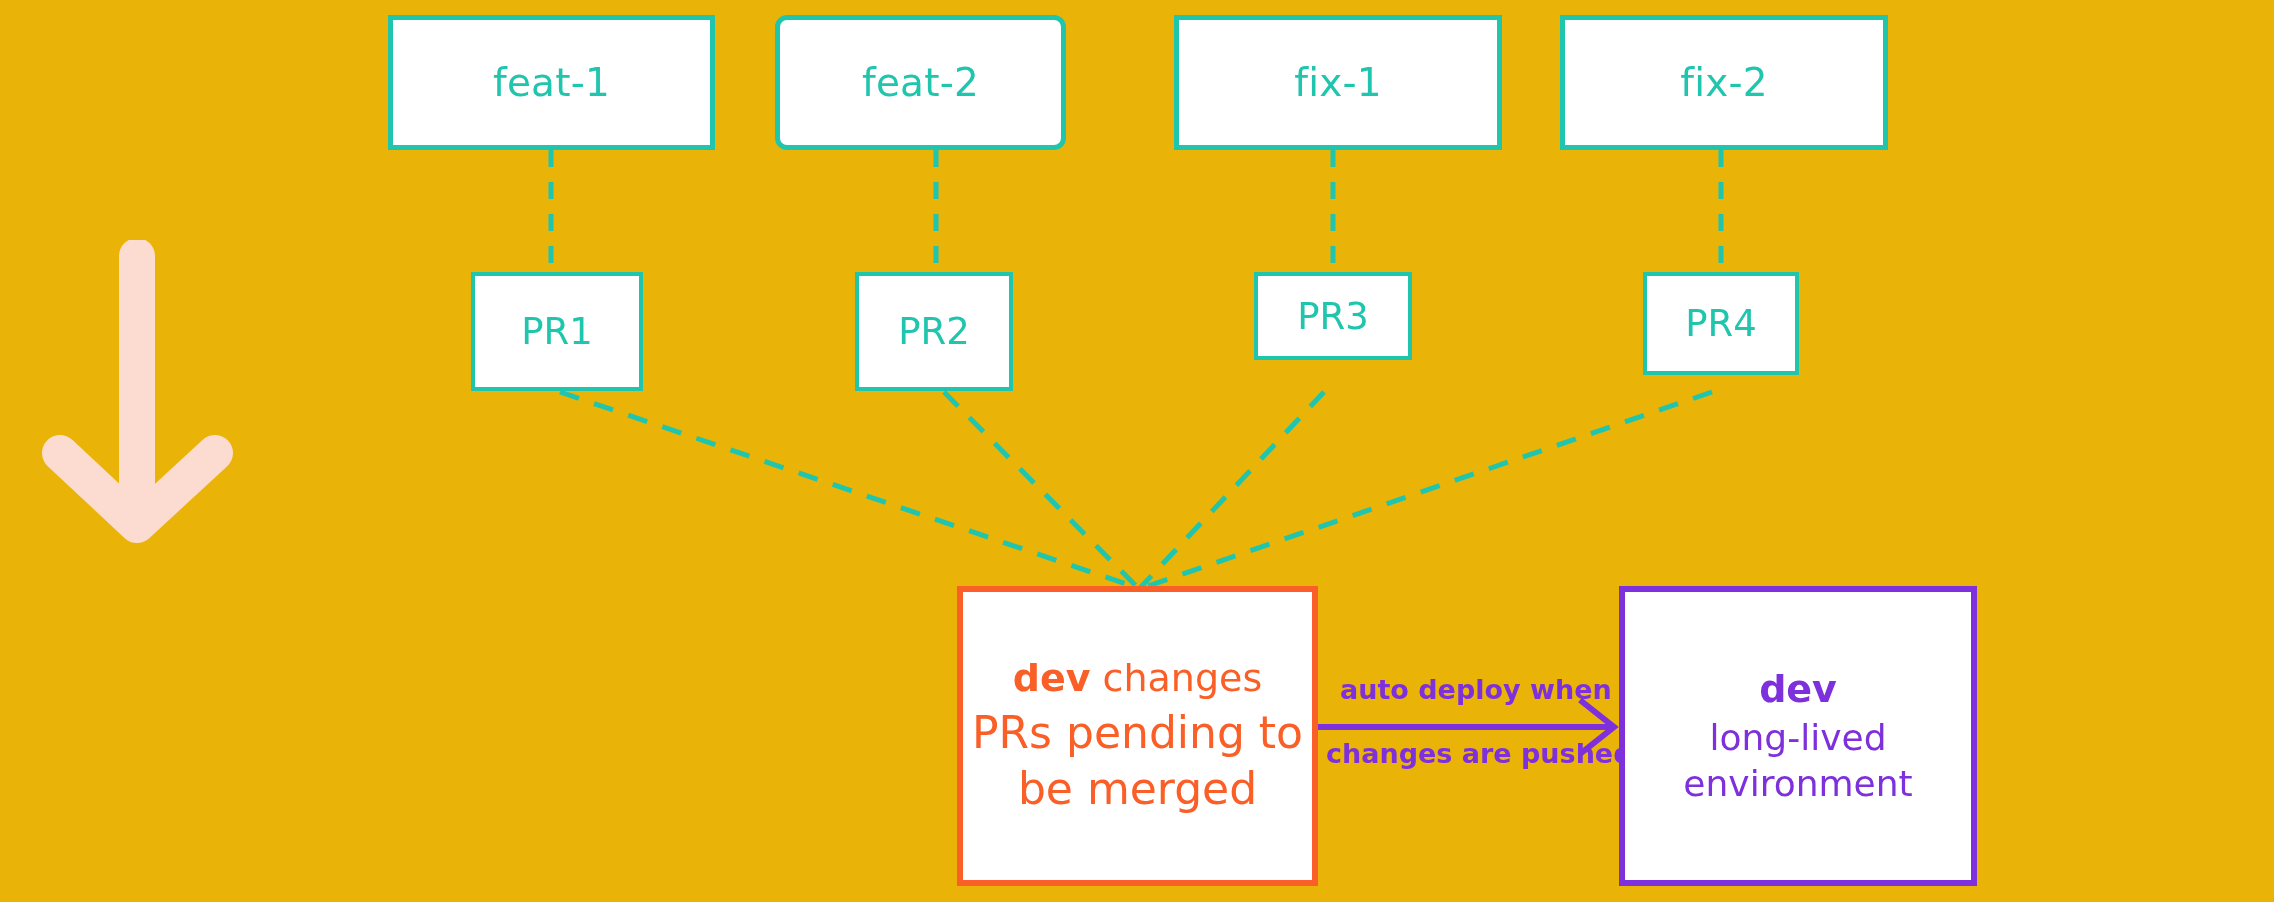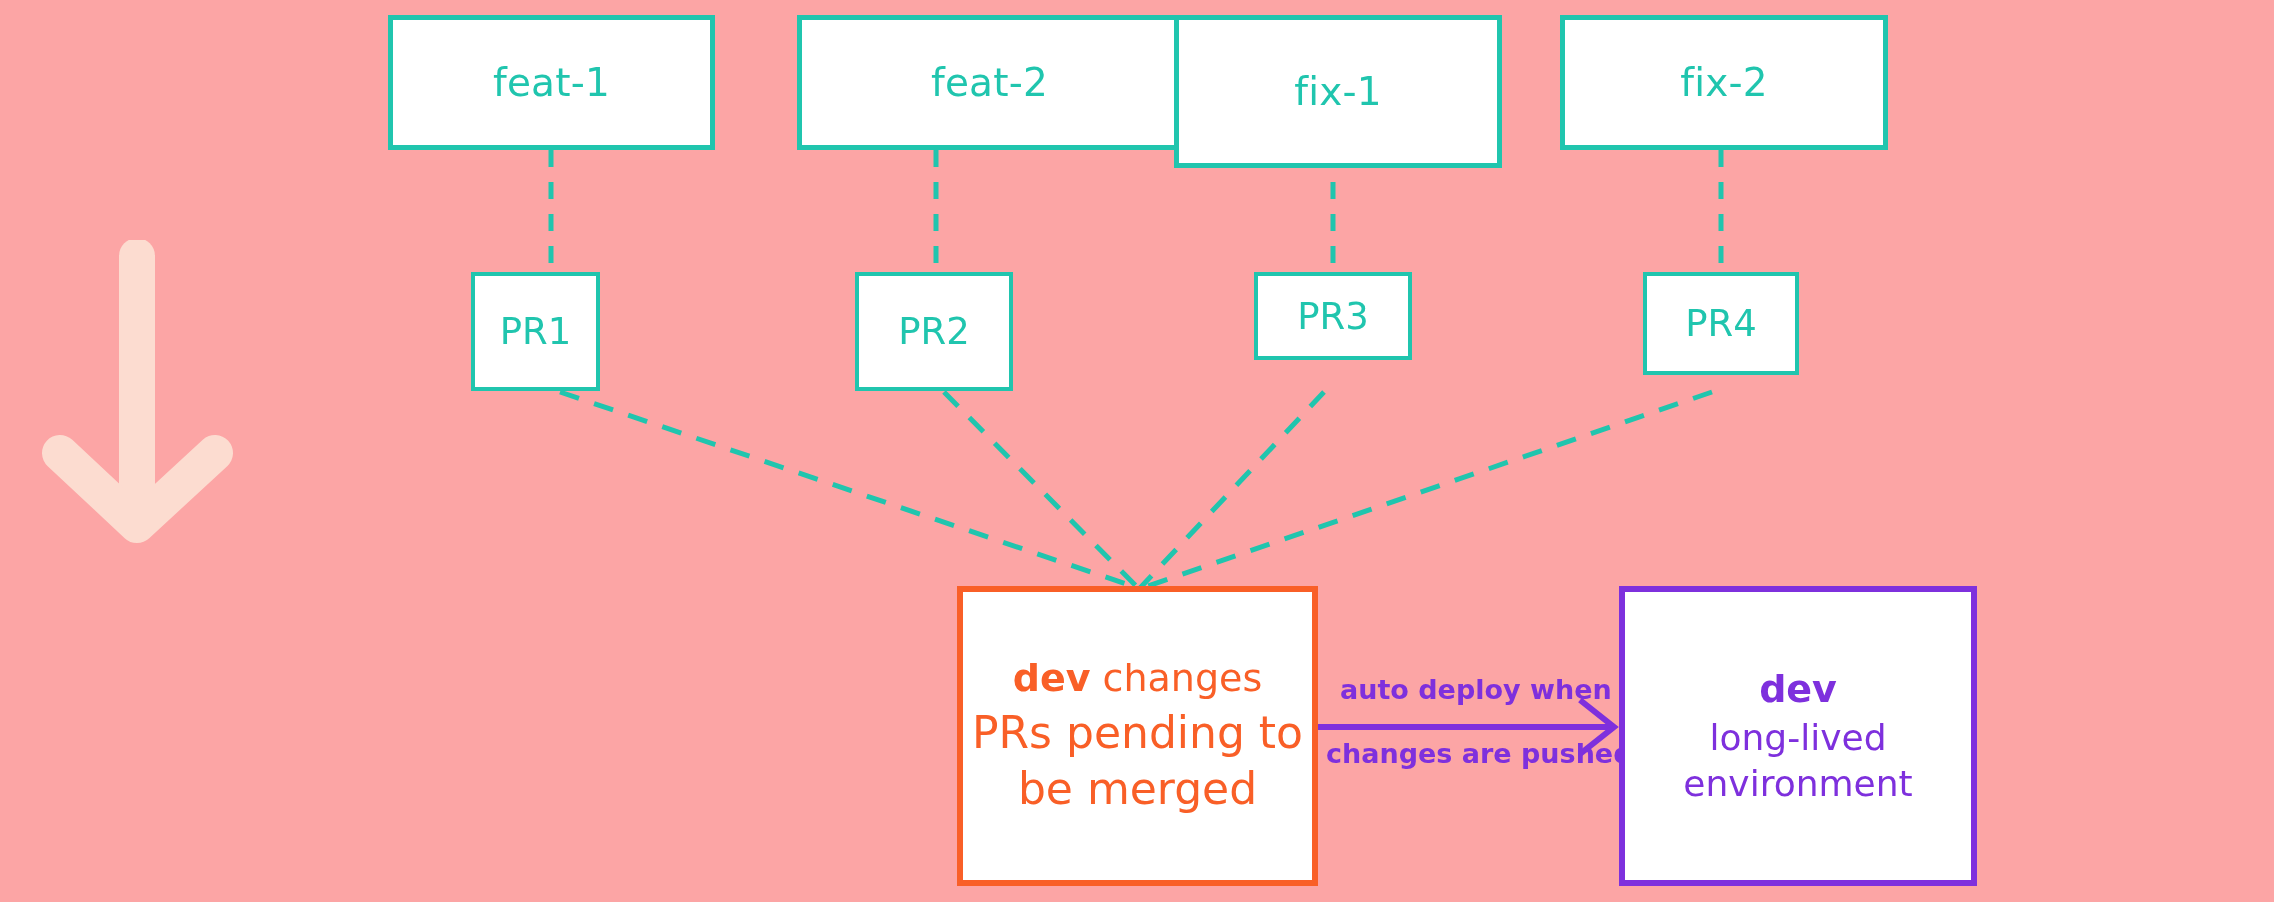--- a/index.html
+++ b/index.html
@@ -7,21 +7,21 @@
     padding: 0;
     background: #ffffff;
   }
   body {
     font-family: "DejaVu Sans", sans-serif;
   }
   #stage {
     position: relative;
     width: 2274px;
     height: 902px;
-    background: #fca5a5;
+    background: #eab308;
     overflow: hidden;
   }
   #wires {
     position: absolute;
     left: 0;
     top: 0;
     width: 2274px;
     height: 902px;
     pointer-events: none;
   }
@@ -117,33 +117,33 @@
     <g stroke="#fcdcd0" fill="none" stroke-width="36" stroke-linecap="round" stroke-linejoin="round">
       <line x1="97" y1="16" x2="97" y2="270"></line>
       <polyline points="20,213 97,285 175,213"></polyline>
     </g>
   </svg>
 
   <div class="node branch-node" style="left:388px; top:15px; width:327px; height:135px;">
     <span>feat-1</span>
   </div>
 
-  <div class="node branch-node" style="left:797px; top:15px; width:385px; height:135px;">
+  <div class="node branch-node" style="left:775px; top:15px; width:291px; height:135px;border-radius:12px;">
     <span>feat-2</span>
   </div>
 
-  <div class="node branch-node" style="left:1174px; top:15px; width:328px; height:153px;">
+  <div class="node branch-node" style="left:1174px; top:15px; width:328px; height:135px;">
     <span>fix-1</span>
   </div>
 
   <div class="node branch-node" style="left:1560px; top:15px; width:328px; height:135px;">
     <span>fix-2</span>
   </div>
 
-  <div class="node pr-node" style="left:471px; top:272px; width:129px; height:119px;">
+  <div class="node pr-node" style="left:471px; top:272px; width:172px; height:119px;">
     <span>PR1</span>
   </div>
 
   <div class="node pr-node" style="left:855px; top:272px; width:158px; height:119px;">
     <span>PR2</span>
   </div>
 
   <div class="node pr-node" style="left:1254px; top:272px; width:158px; height:88px;">
     <span>PR3</span>
   </div>

